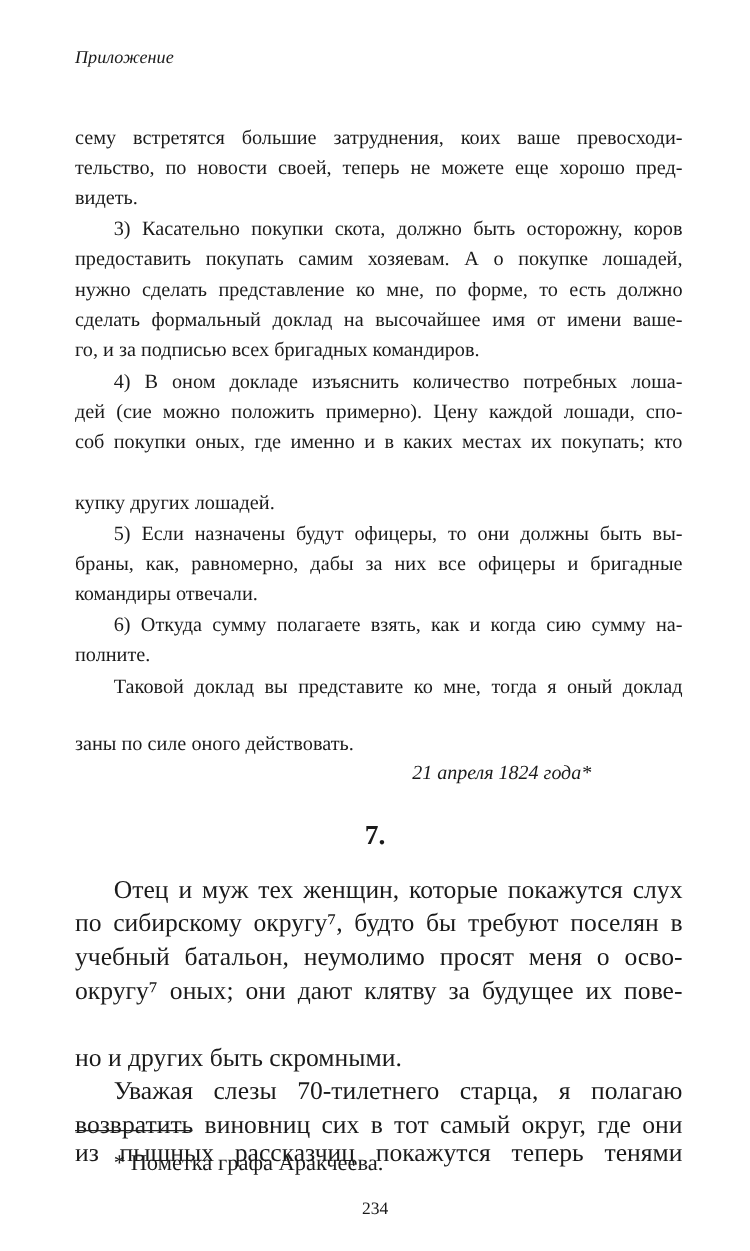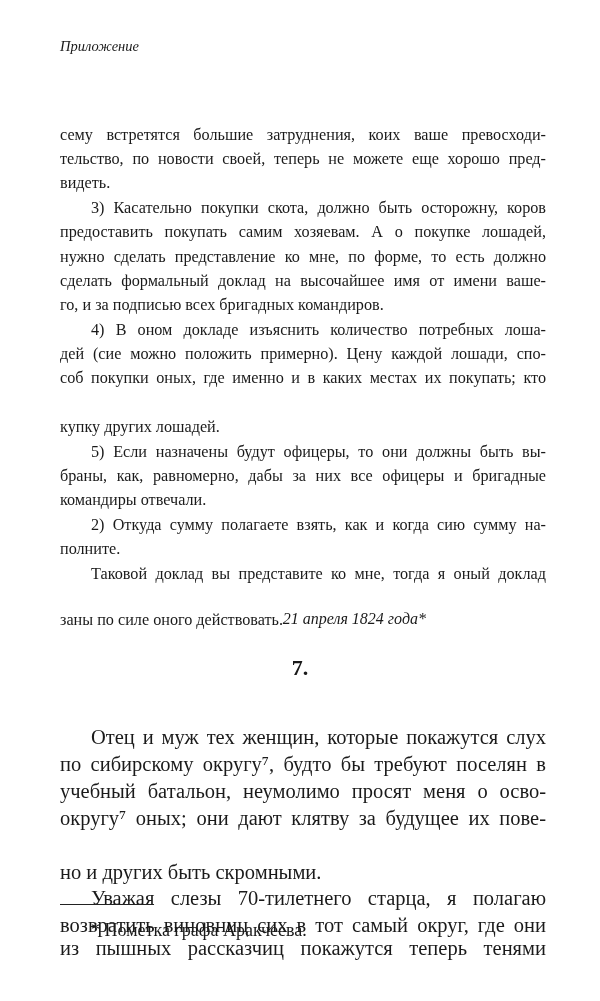--- a/index.html
+++ b/index.html
@@ -1,21 +1,21 @@
 <!DOCTYPE html>
 <html><head>
 <meta charset="utf-8">
 <style>
   html, body { margin: 0; padding: 0; background: #ffffff; }
   body { width: 600px; height: 1001px; position: relative; overflow: hidden;
          font-family: "Liberation Serif", "DejaVu Serif", serif; color: #1a1a1a; }
-  .page { position: absolute; left: 0; top: 0; width: 480px; height: 1001px; }
+  .page { position: absolute; left: 0; top: 0; width: 480px; height: 1001px; padding-left: 47px; }
   .running-head { position: absolute; left: 60px; top: 38px; font-style: italic; font-size: 14.5px; }
   .line { position: absolute; left: 60px; width: 486px; white-space: nowrap;
-          text-align: justify; text-align-last: justify; font-size: 16.2px; line-height: 20px; margin-top: 25px; }
+          text-align: justify; text-align-last: justify; font-size: 16.2px; line-height: 20px; }
   .line.last { text-align-last: left; }
   .line.indent { left: 91px; width: 455px; }
   .big { font-size: 20.5px; line-height: 24px; }
   .date { position: absolute; right: 54px; top: 592px; font-style: italic; font-size: 16px; }
   .heading { position: absolute; left: 0; width: 600px; top: 648px; text-align: center;
              font-weight: bold; font-size: 22px; }
   .rule { position: absolute; left: 60px; top: 907px; width: 94px; height: 1px; background: #222; }
   .footnote { position: absolute; left: 91px; top: 914px; font-size: 18px; }
   .page-number { position: absolute; left: 0; width: 600px; top: 956px; text-align: center; font-size: 14px; }
 </style>
@@ -37,21 +37,21 @@
 
   <div class="line indent" style="top:295px">4) В оном докладе изъяснить количество потребных лоша-</div>
   <div class="line" style="top:319px">дей (сие можно положить примерно). Цену каждой лошади, спо-</div>
   <div class="line" style="top:343px">соб покупки оных, где именно и в каких местах их покупать; кто</div>
   <div class="line last" style="top:392px">купку других лошадей.</div>
 
   <div class="line indent" style="top:417px">5) Если назначены будут офицеры, то они должны быть вы-</div>
   <div class="line" style="top:441px">браны, как, равномерно, дабы за них все офицеры и бригадные</div>
   <div class="line last" style="top:465px">командиры отвечали.</div>
 
-  <div class="line indent" style="top:490px">2) Откуда сумму полагаете взять, как и когда сию сумму на-</div>
+  <div class="line indent" style="top:490px">6) Откуда сумму полагаете взять, как и когда сию сумму на-</div>
   <div class="line last" style="top:514px">полните.</div>
 
   <div class="line indent" style="top:539px">Таковой доклад вы представите ко мне, тогда я оный доклад</div>
   <div class="line last" style="top:585px">заны по силе оного действовать.</div>
 
   <div class="date" style="top:610px">21 апреля 1824 года*</div>
 
   <div class="heading" style="top:655px">7.</div>
 
   <div class="line indent big" style="top:700px">Отец и муж тех женщин, которые покажутся слух</div>
@@ -60,13 +60,14 @@
   <div class="line big" style="top:781px">округу⁷ оных; они дают клятву за будущее их пове-</div>
   <div class="line big last" style="top:835px">но и других быть скромными.</div>
 
   <div class="line indent big" style="top:861px">Уважая слезы 70-тилетнего старца, я полагаю</div>
   <div class="line big" style="top:888px">возвратить виновниц сих в тот самый округ, где они</div>
   <div class="line big" style="top:911px">из пышных рассказчиц покажутся теперь тенями</div>
 
   <div class="rule" style="top:904px"></div>
   <div class="footnote" style="top:920px">* Пометка графа Аракчеева.</div>
 
+  <div class="page-number" style="top:960px">234</div>
 </div>
 
 </body></html>

